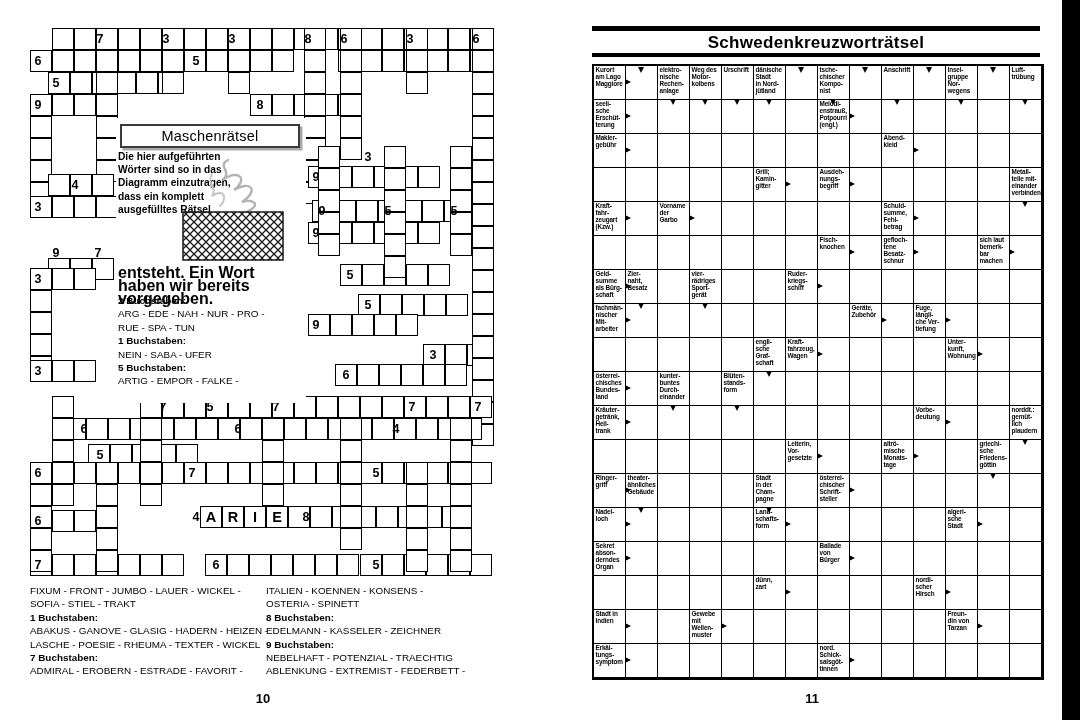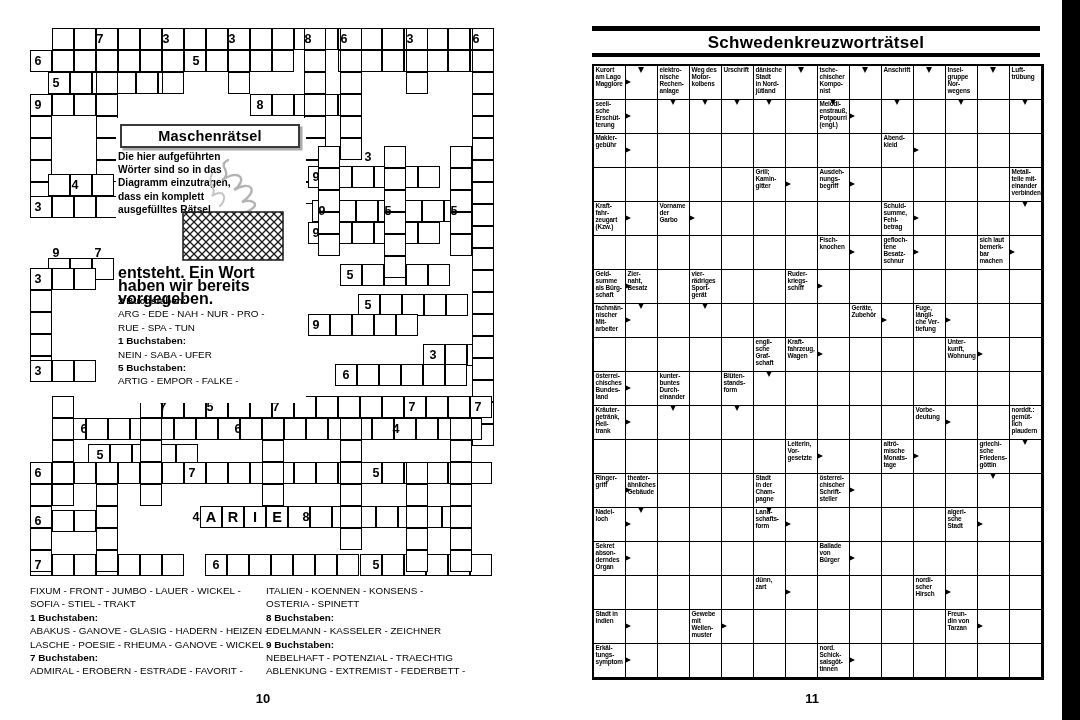--- a/index.html
+++ b/index.html
@@ -8,21 +8,21 @@
   .page{position:absolute;top:0;height:720px;background:#fff}
   .page-left{left:0;width:540px}
   .page-right{left:540px;width:540px}
 
   
   .criss-grid{position:absolute;left:0;top:0;width:540px;height:600px}
   .cc-cell{position:absolute;width:22px;height:22px;background:#fff;border:1.5px solid #000}
   .cc-num{position:absolute;transform:translate(-50%,-50%);font-weight:bold;font-size:12.5px;z-index:3;line-height:1}
   .cc-letter{position:absolute;width:22px;height:22px;display:flex;align-items:center;justify-content:center;font-weight:bold;font-size:14.5px;z-index:2}
   .center-block{position:absolute;left:116px;top:118px;width:190px;height:285px;background:#fff;z-index:4}
-  .title-box{position:absolute;left:4px;top:6px;width:180px;height:24px;border:2px solid #3a3a3a;box-shadow:2.5px 2.5px 0 #a9a9a9;background:#fff;display:flex;align-items:center;justify-content:center;font-weight:bold;font-size:14.5px;letter-spacing:.2px}
+  .title-box{position:absolute;left:4px;top:6px;width:180px;height:24px;border:2px solid #3a3a3a;box-shadow:2.5px 2.5px 0 #a9a9a9;background:#fff;display:flex;align-items:center;justify-content:center;font-weight:normal;font-size:14.5px;letter-spacing:.2px}
   .instr1{position:absolute;left:2px;top:32px;width:122px;font-weight:bold;font-size:10.2px;line-height:13.2px}
   .instr2{position:absolute;left:2px;top:148px;width:186px;font-weight:bold;font-size:16px;line-height:13.2px}
   .mesh-svg{position:absolute;left:66px;top:36px}
   .word-groups{position:absolute;left:2px;top:176px;width:210px}
   .wl-line{font-size:9.9px;line-height:13.4px;white-space:nowrap}
   .wl-bold{font-weight:bold}
   .bottom-list{position:absolute;top:584px;width:250px}
   .bl{left:30px}
   .br{left:266px}
   .pagenum{position:absolute;bottom:14px;font-weight:bold;font-size:13px;width:40px;text-align:center}
@@ -455,21 +455,21 @@
         <div class="wl-line wl-bold">5 Buchstaben:</div>
         <div class="wl-line">ARTIG - EMPOR - FALKE -</div>
       </div>
   </div>
 
   <div id="bottomLeftList" class="bottom-list bl">
       <div class="wl-line">FIXUM - FRONT - JUMBO - LAUER - WICKEL -</div>
       <div class="wl-line">SOFIA - STIEL - TRAKT</div>
       <div class="wl-line wl-bold">1 Buchstaben:</div>
       <div class="wl-line">ABAKUS - GANOVE - GLASIG - HADERN - HEIZEN -</div>
-      <div class="wl-line">LASCHE - POESIE - RHEUMA - GANOVE - WICKEL</div>
+      <div class="wl-line">LASCHE - POESIE - RHEUMA - TEXTER - WICKEL</div>
       <div class="wl-line wl-bold">7 Buchstaben:</div>
       <div class="wl-line">ADMIRAL - EROBERN - ESTRADE - FAVORIT -</div>
     </div>
   <div id="bottomRightList" class="bottom-list br">
       <div class="wl-line">ITALIEN - KOENNEN - KONSENS -</div>
       <div class="wl-line">OSTERIA - SPINETT</div>
       <div class="wl-line wl-bold">8 Buchstaben:</div>
       <div class="wl-line">EDELMANN - KASSELER - ZEICHNER</div>
       <div class="wl-line wl-bold">9 Buchstaben:</div>
       <div class="wl-line">NEBELHAFT - POTENZIAL - TRAECHTIG</div>

